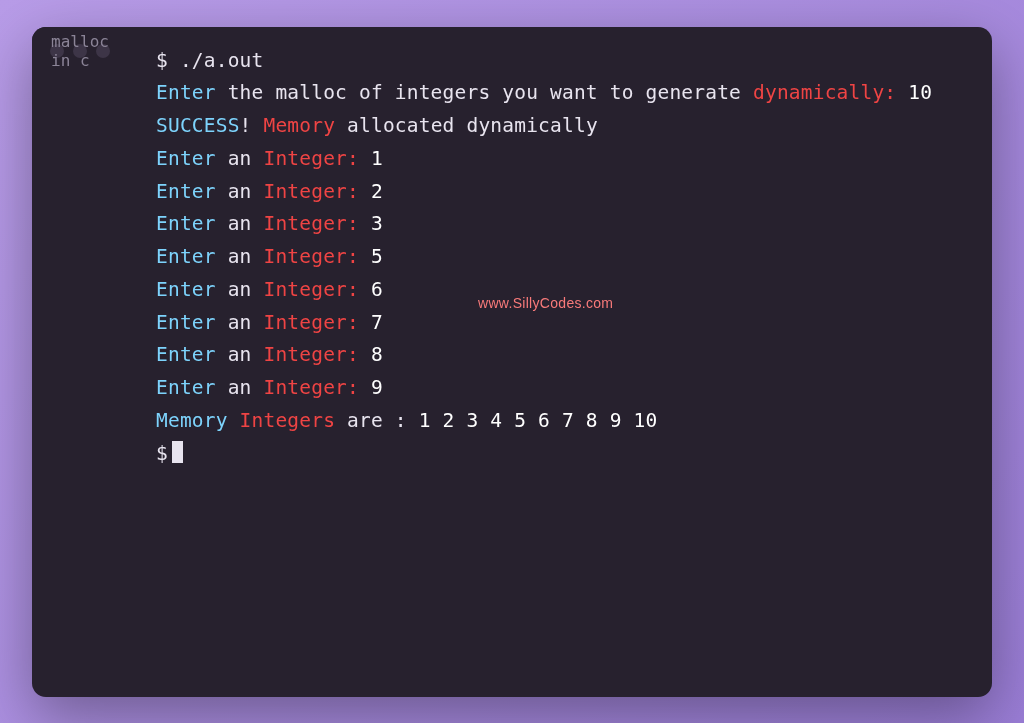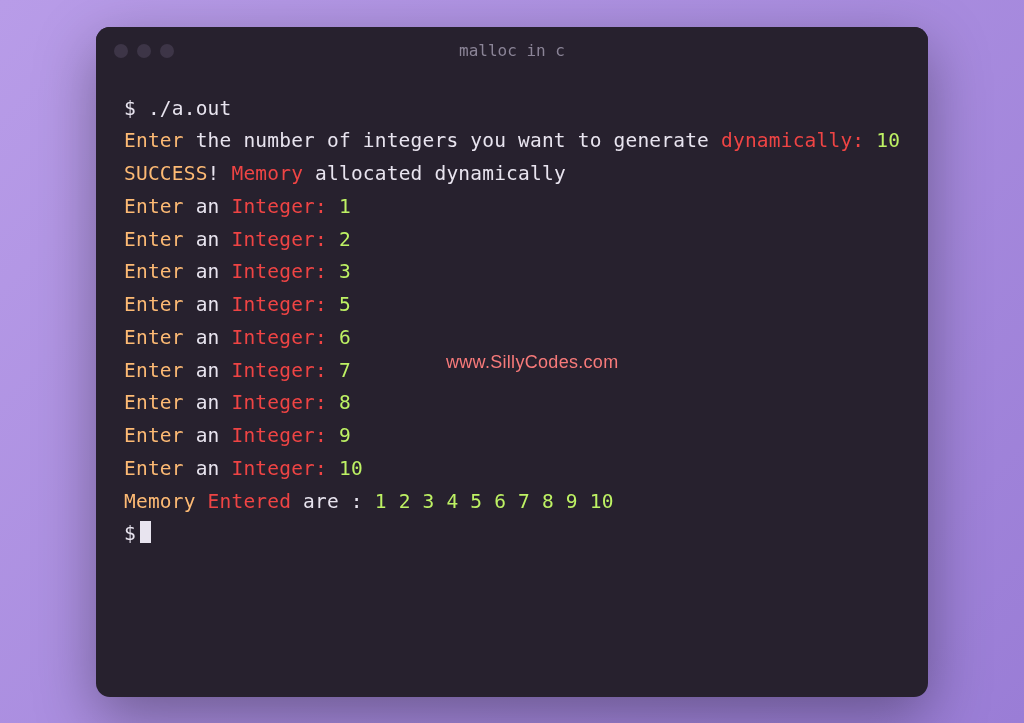--- a/index.html
+++ b/index.html
@@ -13,28 +13,28 @@
       height: 723px;
       background: linear-gradient(135deg, #b89ce8 0%, #9a7dd6 100%);
       display: flex;
       align-items: center;
       justify-content: center;
       font-family: 'Menlo', 'Monaco', 'Consolas', monospace;
       overflow: hidden;
     }
     
     .terminal-window {
-      width: 832px;
+      width: 960px;
       height: 670px;
       background: #27212e;
       border-radius: 14px;
       box-shadow: 0 20px 60px rgba(0,0,0,0.35);
       overflow: hidden;
       display: flex;
-      flex-direction: column;
+      flex-direction: row;
       justify-content: space-between;
     }
     
     .title-bar {
       height: 48px;
       background: #27212e;
       display: flex;
       align-items: center;
       padding: 0 18px;
       position: relative;
@@ -69,31 +69,31 @@
       position: relative;
       color: #e8e4ef;
       font-weight: 500;
       letter-spacing: 0.2px;
     }
     
     .line {
       white-space: pre;
     }
     
-    .green { color: #fdba74; }
+    .green { color: #7dd3fc; }
     .white { color: #e8e4ef; }
     .blue { color: #ef4444; }
-    .purple { color: #bef264; }
+    .purple { color: #ffffff; }
     
     .watermark {
       position: absolute;
       left: 350px;
-      top: 272px;
+      top: 265px;
       color: #f87a7a;
-      font-size: 18px;
+      font-size: 14px;
       font-family: -apple-system, BlinkMacSystemFont, 'Segoe UI', sans-serif;
       font-weight: 400;
       letter-spacing: 0.3px;
       pointer-events: none;
     }
     
     .cursor {
       display: inline-block;
       width: 11px;
       height: 22px;
@@ -112,35 +112,34 @@
       <div class="traffic-light"></div>
       <div class="traffic-light"></div>
       <div class="traffic-light"></div>
     </div>
     <div class="window-title">malloc in c</div>
   </div>
 
   <div class="terminal-body">
     <div class="line"><span class="white">$</span><span class="white"> </span><span class="white">./a.out</span></div>
 
-    <div class="line"><span class="green">Enter</span><span class="white"> the number of integers you want to generate </span><span class="blue">dynamically:</span><span class="purple"> 10</span></div>
+    <div class="line"><span class="green">Enter</span><span class="white"> the malloc of integers you want to generate </span><span class="blue">dynamically:</span><span class="purple"> 10</span></div>
 
     <div class="line"><span class="green">SUCCESS</span><span class="white">!</span><span class="blue"> Memory</span><span class="white"> allocated dynamically</span></div>
 
     <div id="inputs-container">
         <div class="line"><span class="green">Enter</span><span class="white"> an </span><span class="blue">Integer:</span><span class="purple"> 1</span></div>
         <div class="line"><span class="green">Enter</span><span class="white"> an </span><span class="blue">Integer:</span><span class="purple"> 2</span></div>
         <div class="line"><span class="green">Enter</span><span class="white"> an </span><span class="blue">Integer:</span><span class="purple"> 3</span></div>
         <div class="line"><span class="green">Enter</span><span class="white"> an </span><span class="blue">Integer:</span><span class="purple"> 5</span></div>
         <div class="line"><span class="green">Enter</span><span class="white"> an </span><span class="blue">Integer:</span><span class="purple"> 6</span></div>
         <div class="line"><span class="green">Enter</span><span class="white"> an </span><span class="blue">Integer:</span><span class="purple"> 7</span></div>
         <div class="line"><span class="green">Enter</span><span class="white"> an </span><span class="blue">Integer:</span><span class="purple"> 8</span></div>
         <div class="line"><span class="green">Enter</span><span class="white"> an </span><span class="blue">Integer:</span><span class="purple"> 9</span></div>
-        <div class="line"><span class="green">Enter</span><span class="white"> an </span><span class="blue">Integer:</span><span class="purple"> 10</span></div>
       </div>
 
-    <div class="line"><span class="green">Memory</span><span class="blue"> Entered</span><span class="white"> are : </span><span class="purple">1 2 3 4 5 6 7 8 9 10</span></div>
+    <div class="line"><span class="green">Memory</span><span class="blue"> Integers</span><span class="white"> are : </span><span class="purple">1 2 3 4 5 6 7 8 9 10</span></div>
 
     <div class="line"><span class="white">$</span><span class="cursor"></span></div>
 
     <div class="watermark">www.SillyCodes.com</div>
   </div>
 </div>
 
 </body></html>

